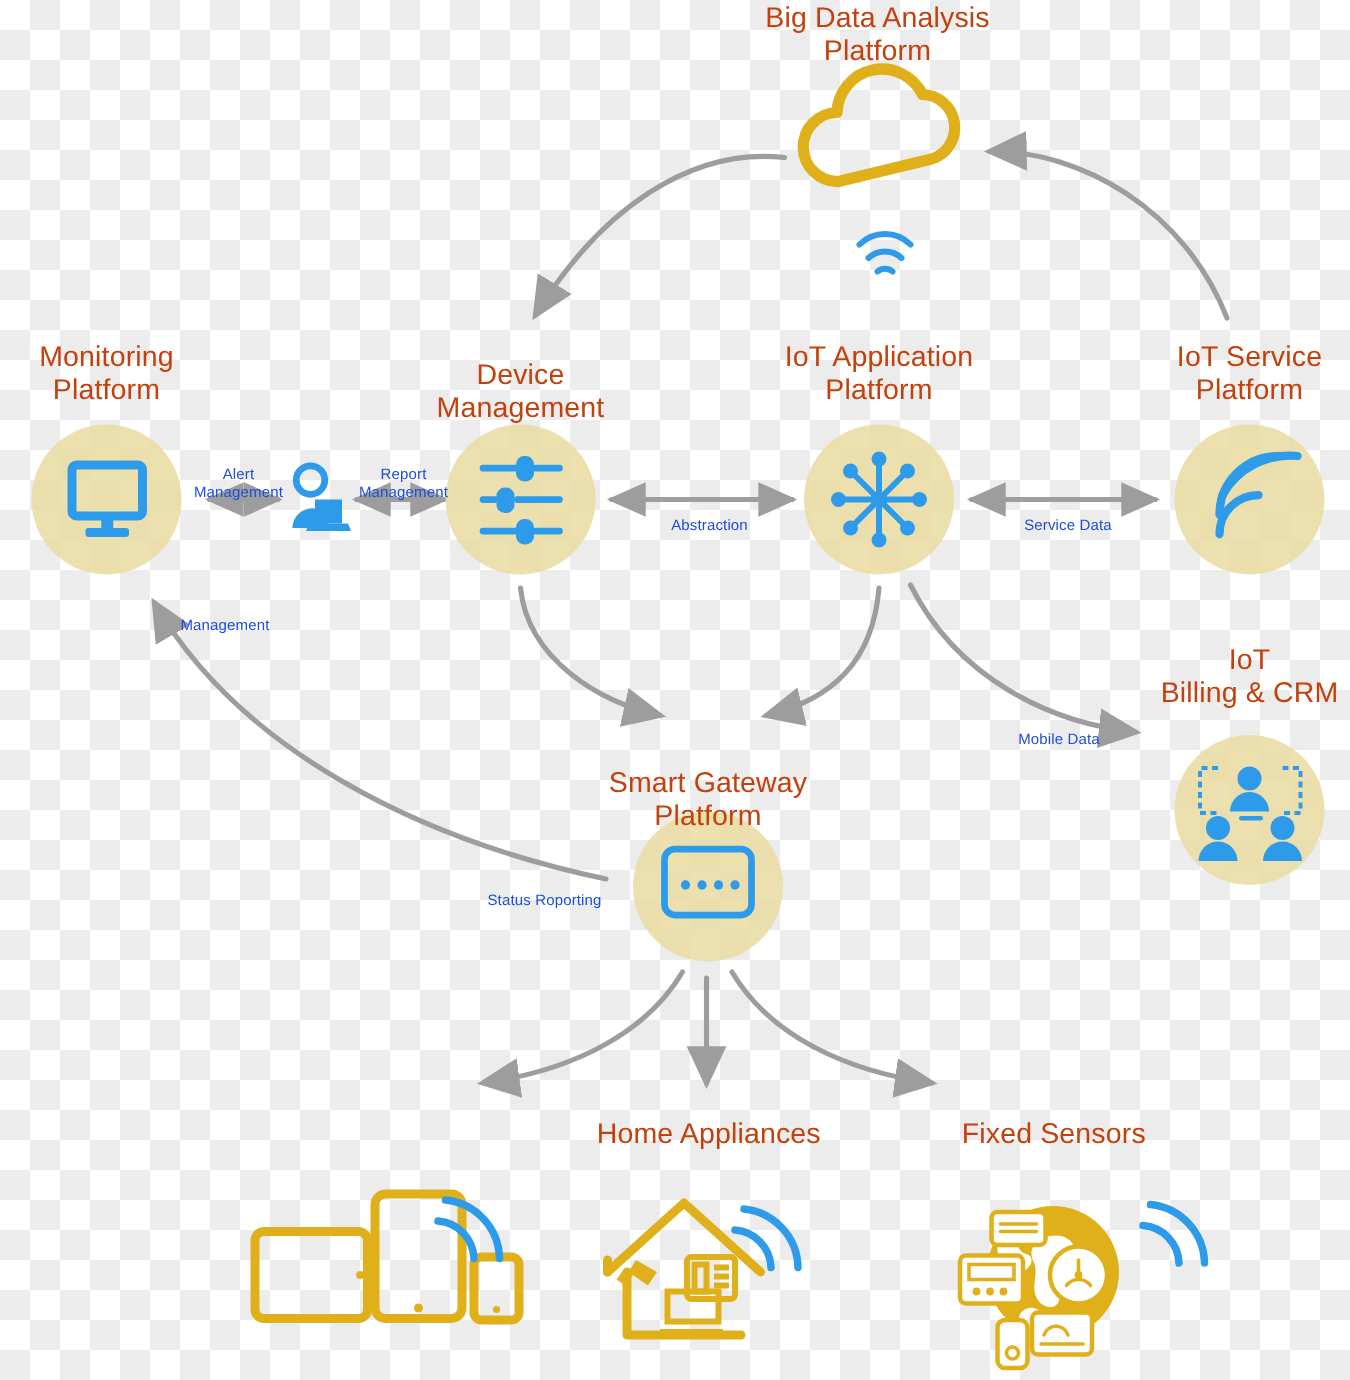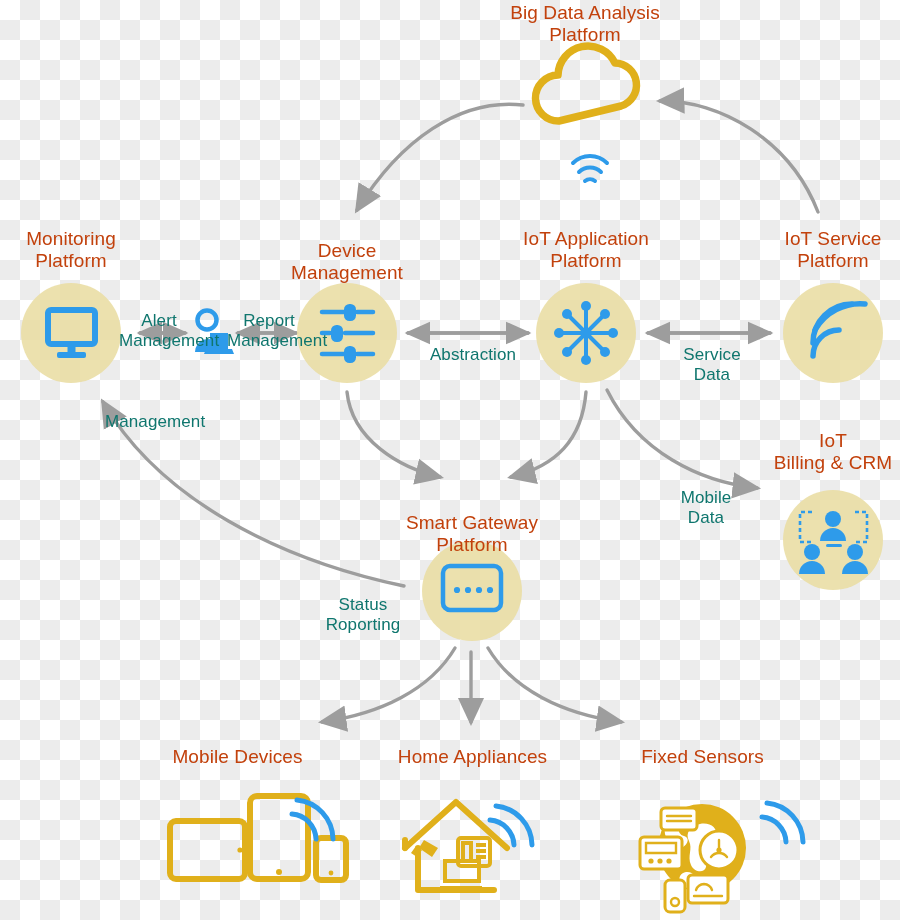--- a/index.html
+++ b/index.html
@@ -16,22 +16,22 @@
     position:relative;overflow:hidden;
   }
   #stage{position:absolute;inset:0;width:900px;height:920px;}
   svg.layer{position:absolute;left:0;top:0;width:900px;height:920px;overflow:visible;}
   .nodelabel{
     position:absolute;text-align:center;color:#c2410c;
     font-size:19px;line-height:1.15;font-weight:400;white-space:pre-line;
     letter-spacing:.1px;
   }
   .edgelabel{
-    position:absolute;text-align:center;color:#0f766e;
-    font-size:17px;line-height:1.2;white-space:pre-line;letter-spacing:.1px;
+    position:absolute;text-align:center;color:#1d4ed8;
+    font-size:10px;line-height:1.2;white-space:pre-line;letter-spacing:.1px;
   }
   .disc{position:absolute;border-radius:50%;background:#e9dda3;opacity:.88;}
 </style>
 </head>
 <body>
 
 <div id="stage">
 
   <svg class="layer" viewBox="0 0 900 920">
     <defs>
@@ -251,21 +251,20 @@
   <div class="nodelabel" style="left:257px;top:228px;width:180px;margin-top:12px;">Device
 Management</div>
   <div class="nodelabel" style="left:496px;top:228px;width:180px;">IoT Application
 Platform</div>
   <div class="nodelabel" style="left:753px;top:228px;width:160px;">IoT Service
 Platform</div>
   <div class="nodelabel" style="left:748px;top:430px;width:170px;">IoT
 Billing &amp; CRM</div>
   <div class="nodelabel" style="left:382px;top:512px;width:180px;">Smart Gateway
 Platform</div>
-  <div class="nodelabel" style="left:155px;top:746px;width:165px;">Mobile Devices</div>
   <div class="nodelabel" style="left:625px;top:746px;width:155px;">Fixed Sensors</div>
   <div class="nodelabel" style="left:385px;top:746px;width:175px;">Home Appliances</div>
 
   <div class="edgelabel" style="left:119px;top:311px;width:80px;">Alert
 Management</div>
   <div class="edgelabel" style="left:227px;top:311px;width:84px;">Report
 Management</div>
   <div class="edgelabel" style="left:428px;top:345px;width:90px;text-align:center;">Abstraction</div>
   <div class="edgelabel" style="left:665px;top:345px;width:94px;">Service Data</div>
   <div class="edgelabel" style="left:105px;top:412px;width:90px;">Management</div>

